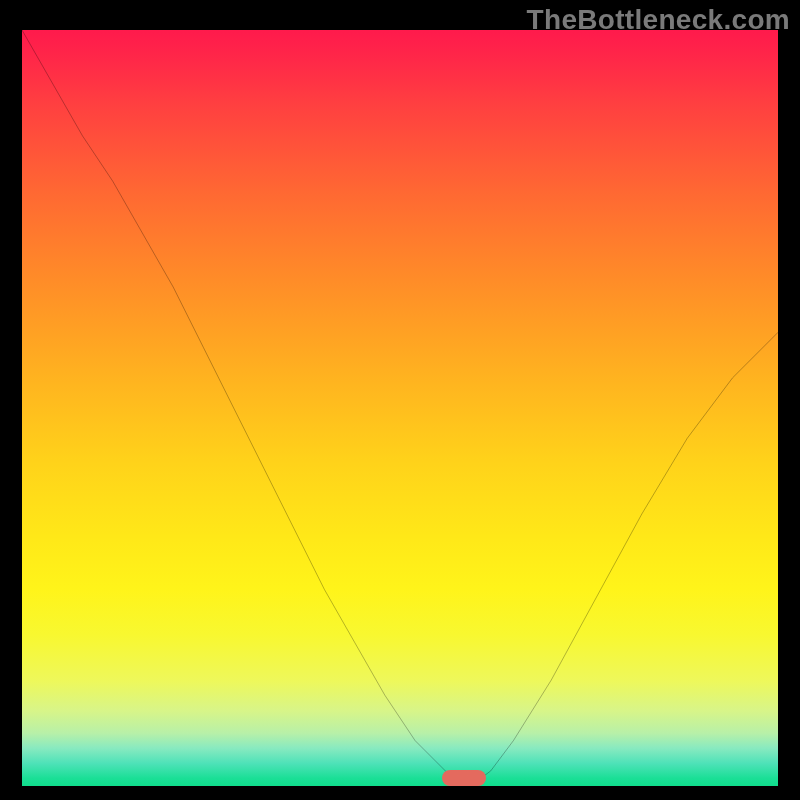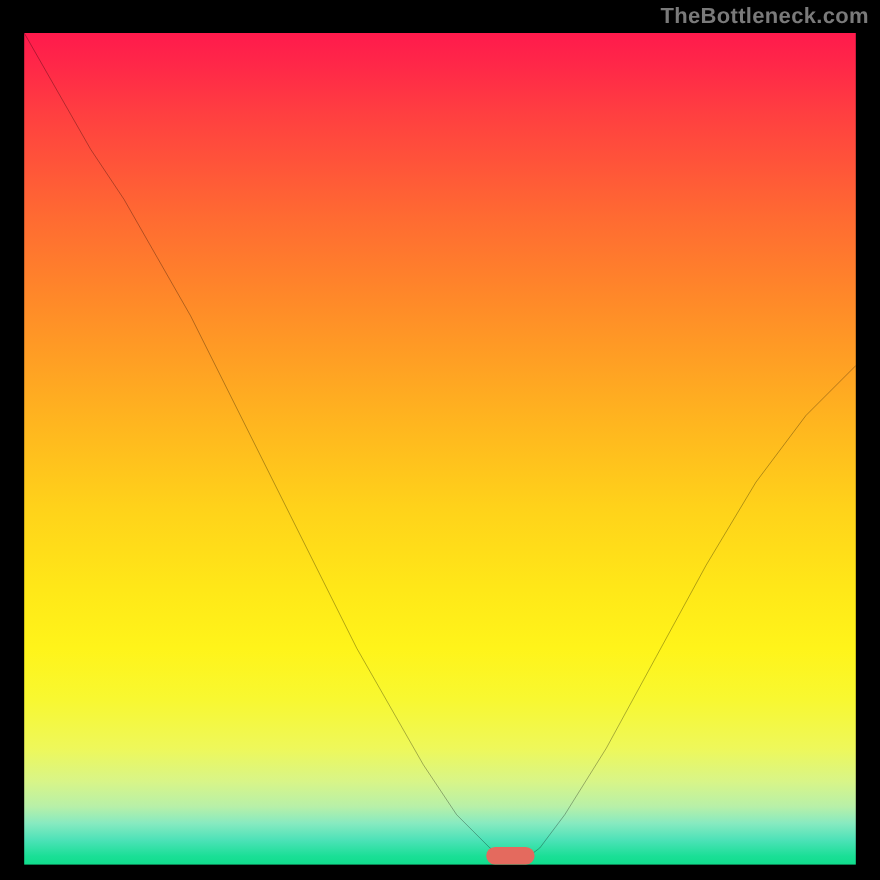--- a/index.html
+++ b/index.html
@@ -13,21 +13,21 @@
   .container {
     position: relative;
     width: 800px;
     height: 800px;
   }
   .watermark {
     position: absolute;
     top: 4px;
     right: 10px;
     font-family: Arial, Helvetica, sans-serif;
-    font-size: 20px;
+    font-size: 28px;
     font-weight: bold;
     color: #7a7a7a;
     letter-spacing: 0.3px;
     z-index: 5;
   }
   .plot {
     position: absolute;
     left: 22px;
     top: 30px;
     width: 756px;

